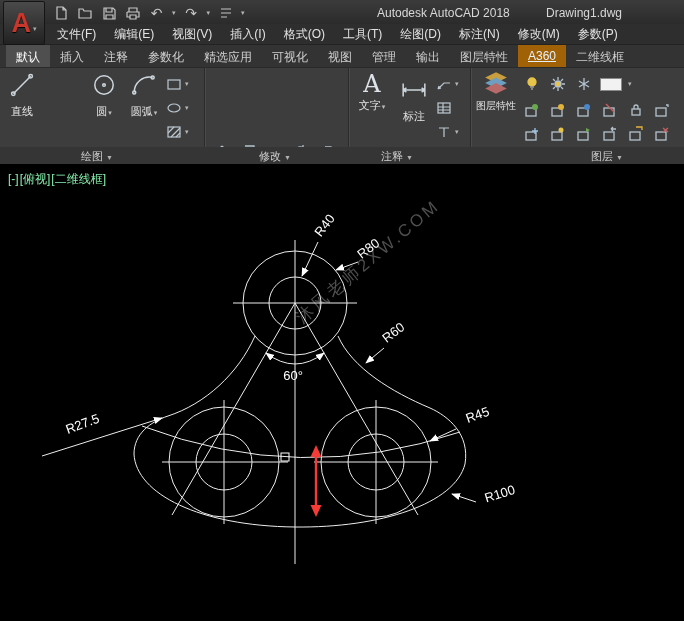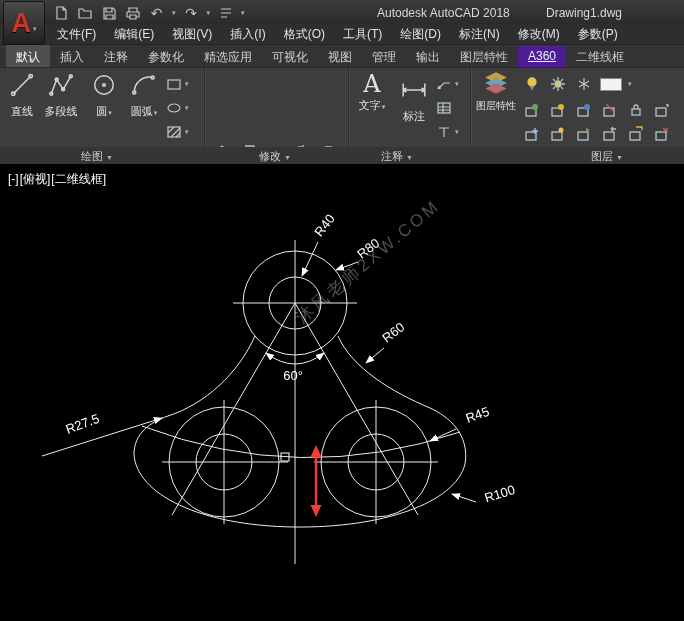--- a/index.html
+++ b/index.html
@@ -25,21 +25,21 @@
   .title-doc{position:absolute;top:6px;left:546px;font-size:12px;color:#d8d8d8;white-space:nowrap;}
 
   
   .menu-item{font-size:12px;color:#e2e2e2;padding:2px 9px;cursor:pointer;white-space:nowrap;}
 
   
   .tabsrow{position:absolute;top:45px;left:0;width:684px;height:22px;background:#333;display:flex;
            align-items:stretch;padding-left:6px;box-sizing:border-box;}
   .tab{font-size:12px;color:#cfcfcf;padding:4px 10px 0 10px;cursor:pointer;white-space:nowrap;}
   .tab.active{background:#4f4f4f;color:#fff;}
-  .tab.tab-a360{background:#4c1d95;color:#e8f1f8;text-decoration:underline;}
+  .tab.tab-a360{background:#a16207;color:#e8f1f8;text-decoration:underline;}
 
   
   .ribbon{position:absolute;top:67px;left:0;width:684px;height:80px;background:#3d3d3d;border-top:1px solid #2a2a2a;}
   .captions{position:absolute;top:147px;left:0;width:684px;height:17px;background:#353535;border-bottom:1px solid #161616;}
   .caption{position:absolute;top:2px;font-size:11px;color:#cfcfcf;width:70px;text-align:center;cursor:pointer;}
   .caption .c-arrow{font-size:7px;color:#b0b0b0;margin-left:3px;}
   .pdivider{position:absolute;top:0;width:1px;height:80px;background:#2b2b2b;box-shadow:1px 0 0 #4b4b4b;}
 
   .tool-big{position:absolute;width:36px;text-align:center;cursor:pointer;}
   .tool-big svg{stroke:#cdd6dc;fill:none;stroke-width:1.4;}
@@ -57,21 +57,21 @@
   .mi.gold svg{stroke:#dcb54f;}
   .redbox{position:absolute;left:315px;top:117px;width:26px;height:26px;border:2px solid #e01b1b;box-sizing:border-box;pointer-events:none;}
 
   .ann-A{font-family:"DejaVu Serif",serif;font-size:24px;color:#dde3e8;line-height:1;}
   .layers-label{font-size:10px;color:#e4e4e4;line-height:12px;text-align:center;width:40px;}
   .swatch{width:20px;height:11px;background:#f2f2f2;border:1px solid #8a8a8a;cursor:pointer;}
   .lrow{position:absolute;display:flex;gap:6px;align-items:center;}
 
   
   .canvas{position:absolute;top:164px;left:0;width:684px;height:457px;background:#000;}
-  .vp{position:absolute;top:7px;left:8px;font-size:12px;color:#ffffff;letter-spacing:0;}
+  .vp{position:absolute;top:7px;left:8px;font-size:12px;color:#86efac;letter-spacing:0;}
   .vp span{cursor:pointer;margin-right:1px;}
   .canvas svg{position:absolute;top:0;left:0;}
   text.dim{fill:#fff;font-size:13px;font-family:"Liberation Sans",sans-serif;}
   text.wm{fill:#575757;font-size:17px;letter-spacing:3px;opacity:.9;font-family:"Liberation Sans",sans-serif;}
 </style>
 </head>
 <body>
 
 <div>
 
@@ -152,30 +152,20 @@
   <div class="ribbon">
 
     <div class="tool-big" style="left:4px;top:4px;">
       <svg width="26" height="26" viewBox="0 0 24 24">
           <path d="M4 20L20 4"></path>
           <circle cx="4" cy="20" r="1.6"></circle>
           <circle cx="20" cy="4" r="1.6"></circle>
         </svg>
       <div class="tool-label">直线</div>
     </div>
-    <div class="tool-big" style="left:40px;top:4px;width:42px;">
-      <svg width="26" height="26" viewBox="0 0 24 24">
-          <path d="M3 20L8 7l6 9 7-12"></path>
-          <circle cx="3" cy="20" r="1.4"></circle>
-          <circle cx="8" cy="7" r="1.4"></circle>
-          <circle cx="14" cy="16" r="1.4"></circle>
-          <circle cx="21" cy="4" r="1.4"></circle>
-        </svg>
-      <div class="tool-label">多段线</div>
-    </div>
     <div class="tool-big" style="left:86px;top:4px;">
       <svg width="26" height="26" viewBox="0 0 24 24">
           <circle cx="12" cy="12" r="8.5"></circle>
           <circle cx="12" cy="12" r="1.2"></circle>
         </svg>
       <div class="tool-label"><span>圆</span><span class="mini-caret">▾</span></div>
     </div>
     <div class="tool-big" style="left:126px;top:4px;">
       <svg width="26" height="26" viewBox="0 0 24 24">
           <path d="M3 19A14 14 0 0 1 20 5"></path>

